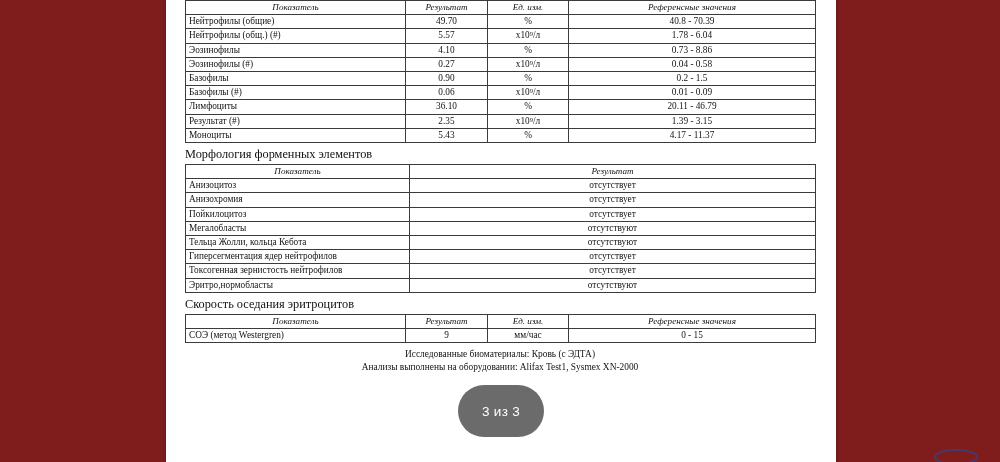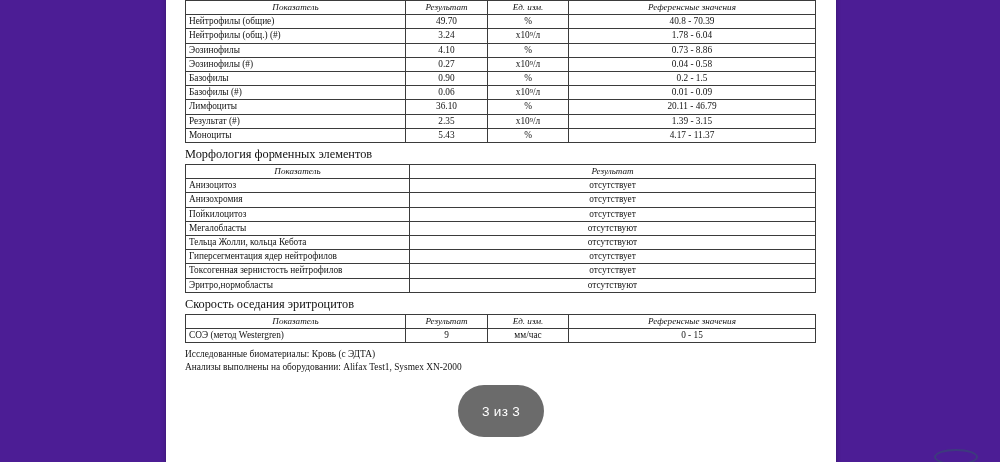--- a/index.html
+++ b/index.html
@@ -6,21 +6,21 @@
   html, body {
     margin: 0; padding: 0;
     width: 1000px; height: 462px;
     overflow: hidden;
     background: #f7f7f7;
     font-family: "Liberation Serif", serif;
   }
   #viewer {
     position: relative;
     width: 1000px; height: 462px;
-    background: #4c1d95;
+    background: #7f1d1d;
   }
   
   #page {
     position: absolute;
     left: 166px; top: -6px;
     width: 670px; height: 474px;
     background: #ffffff;
     box-shadow: 0 0 5px rgba(0,0,0,0.22), 0 0 1px rgba(0,0,0,0.18);
   }
   #page-inner {
@@ -67,21 +67,21 @@
     text-align: left;
     font-size: 12.3px;
     line-height: 15px;
     font-weight: normal;
     margin: 4px 0 2px 0;
     color: #111;
     font-family: "Liberation Serif", serif;
   }
 
   .notes {
-    text-align: left;
+    text-align: center;
     width: 630px;
     margin-top: 5px;
   }
   .notes div {
     font-size: 9.4px;
     line-height: 12.6px;
     color: #131313;
   }
 
   
@@ -137,21 +137,21 @@
         </thead>
         <tbody>
           <tr>
             <td class="name">Нейтрофилы (общие)</td>
             <td class="val">49.70</td>
             <td class="unit">%</td>
             <td class="ref">40.8 - 70.39</td>
           </tr>
           <tr>
             <td class="name">Нейтрофилы (общ.) (#)</td>
-            <td class="val">3.24</td>
+            <td class="val">5.57</td>
             <td class="unit">х10⁹/л</td>
             <td class="ref">1.78 - 6.04</td>
           </tr>
           <tr>
             <td class="name">Эозинофилы</td>
             <td class="val">4.10</td>
             <td class="unit">%</td>
             <td class="ref">0.73 - 8.86</td>
           </tr>
           <tr>

